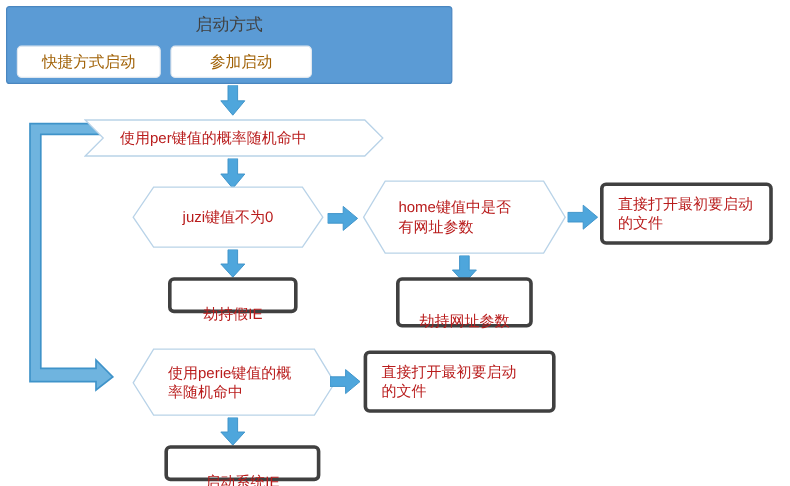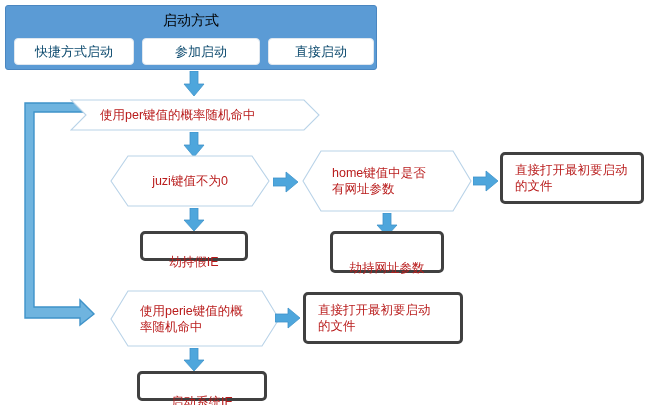--- a/index.html
+++ b/index.html
@@ -29,33 +29,33 @@
     border: 1px solid #4a86c0;
     border-radius: 3px;
     box-sizing: border-box;
   }
   .header-title {
     position: absolute;
     left: 0;
     top: 5px;
     width: 100%;
     text-align: center;
-    color: #000000;
+    color: #404040;
     font-size: 14px;
     line-height: 18px;
   }
   .header-chip {
     position: absolute;
     top: 32px;
     height: 27px;
     background: #ffffff;
     border: 1px solid #dfe7ef;
     border-radius: 4px;
     box-sizing: border-box;
-    color: #0c4a6e;
+    color: #a16207;
     font-size: 13px;
     display: flex;
     align-items: center;
     justify-content: center;
   }
   .chip-1 { left: 8px;   width: 120px; }
   .chip-2 { left: 136px; width: 118px; }
   .chip-3 { left: 262px; width: 106px; }
 
   
@@ -119,21 +119,20 @@
 </style>
 </head>
 <body>
 
 <div id="canvas">
 
   <div class="header-panel">
     <div class="header-title">启动方式</div>
     <div class="header-chip chip-1">快捷方式启动</div>
     <div class="header-chip chip-2">参加启动</div>
-    <div class="header-chip chip-3">直接启动</div>
   </div>
 
   <div class="arrow" style="left:183px; top:71px; width:22px; height:26px;">
     <svg viewBox="0 0 22 26" preserveAspectRatio="none">
       <polygon points="7,0 15,0 15,13 21,13 11,25 1,13 7,13" fill="#4EA6DC" stroke="#3f93c9" stroke-width="0.8"></polygon>
     </svg>
   </div>
 
   <div class="bent-connector" style="left:22px; top:100px; width:75px; height:228px;">
     <svg viewBox="0 0 75 228" preserveAspectRatio="none">

